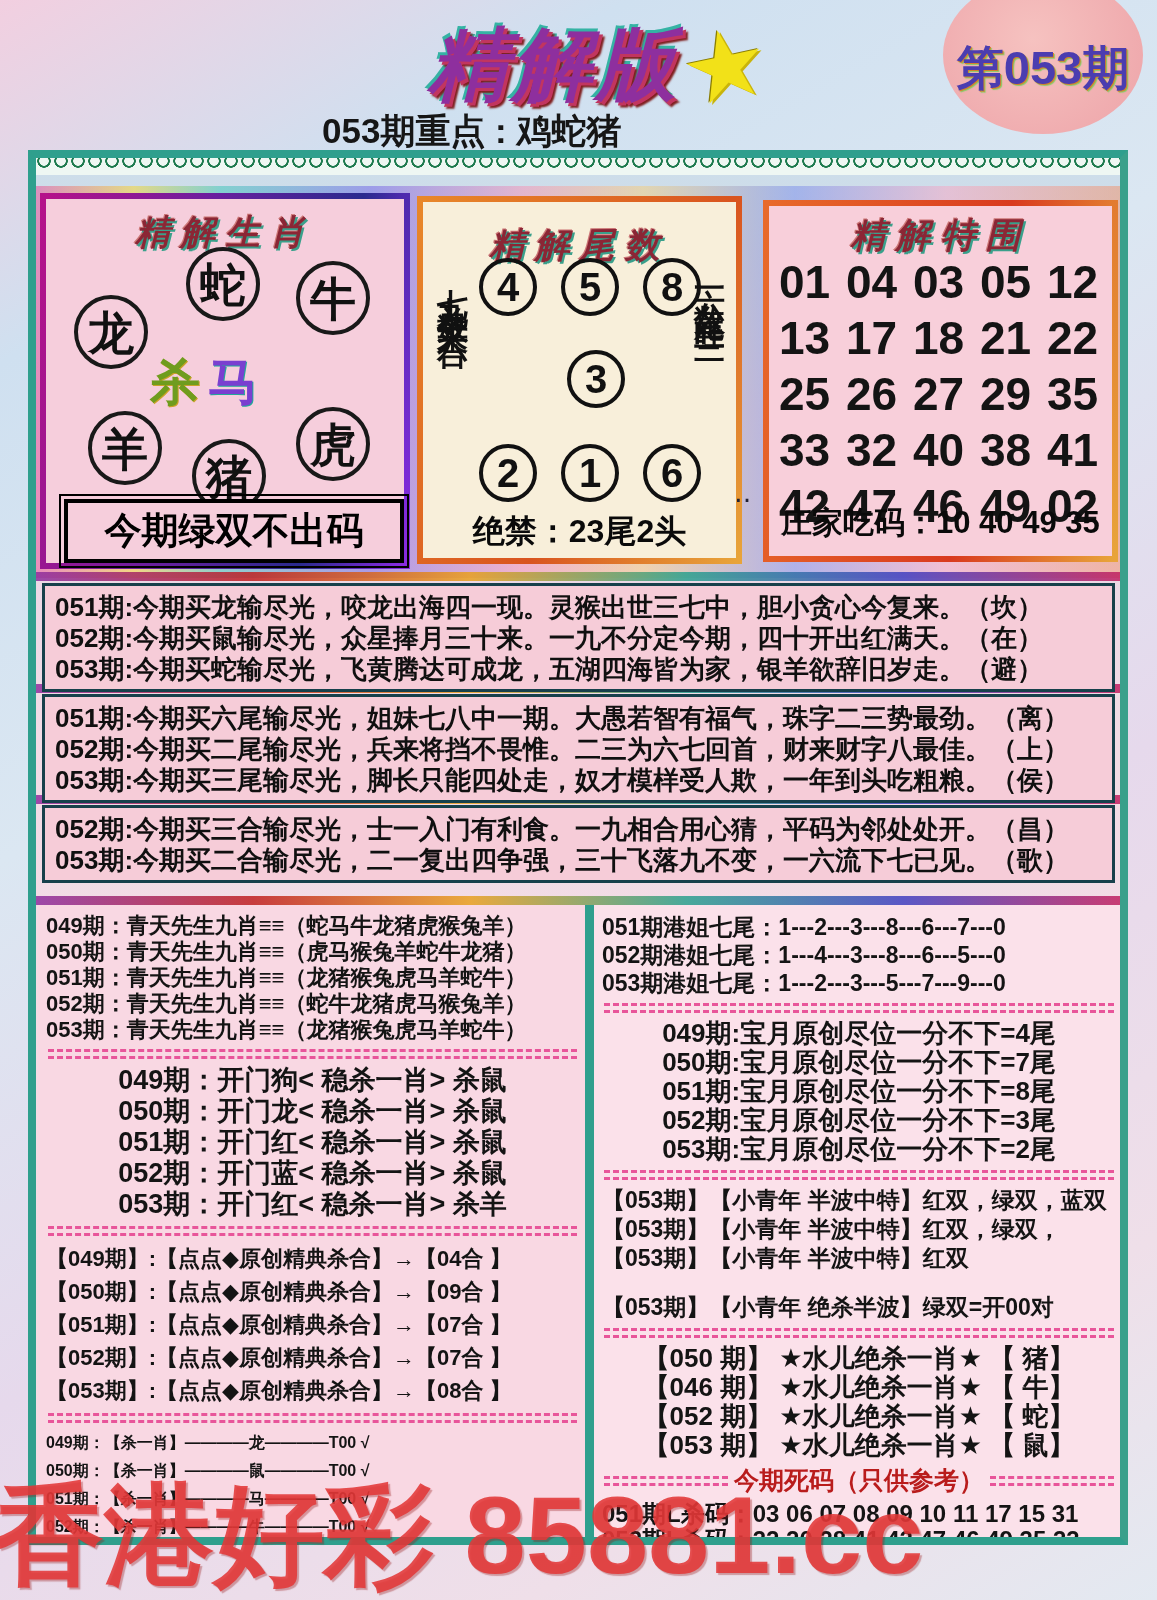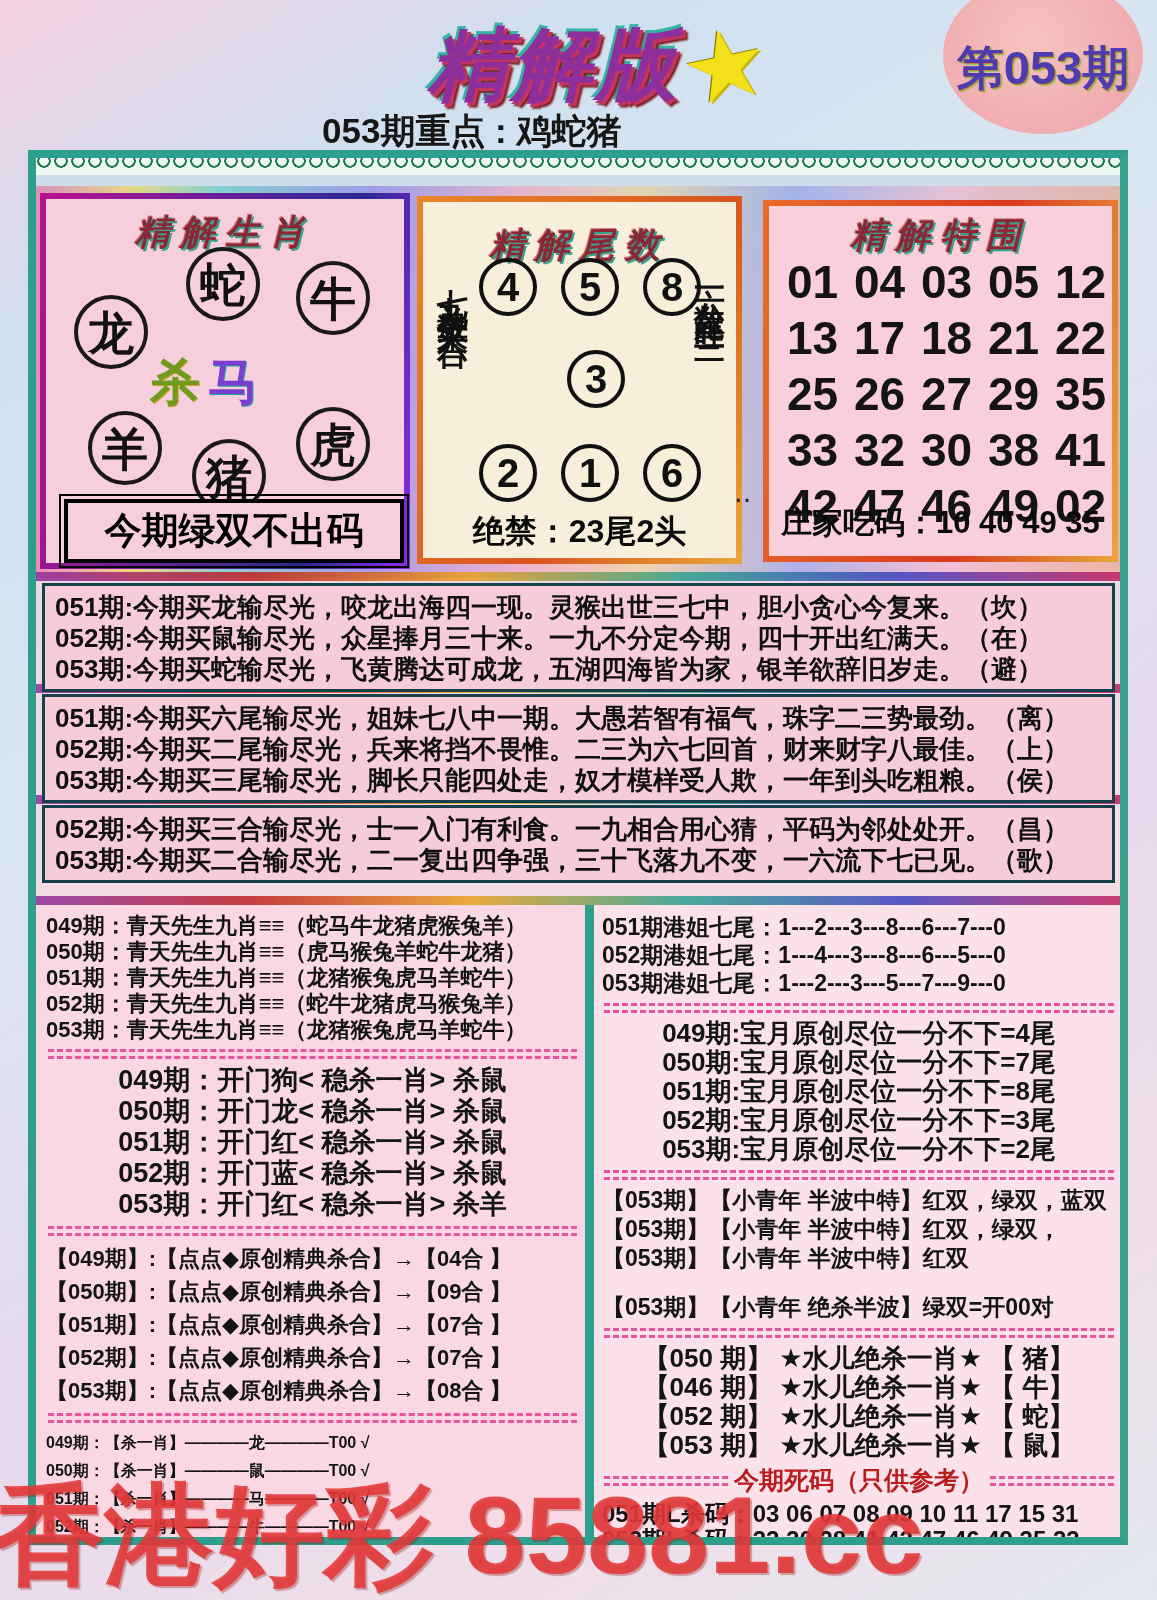--- a/index.html
+++ b/index.html
@@ -58,21 +58,21 @@
   .num-circle{width:58px;height:58px;border:4px solid #111;border-radius:50%;box-sizing:border-box;
     font-size:40px;font-weight:bold;color:#111;text-align:center;line-height:50px;background:transparent;}
   .tail-top{position:absolute;left:56px;top:56px;display:flex;gap:24px;}
   .tail-mid{position:absolute;left:144px;top:148px;}
   .tail-bottom{position:absolute;left:56px;top:242px;display:flex;gap:24px;}
   .ban-text{position:absolute;bottom:4px;width:100%;text-align:center;font-size:32px;font-weight:bold;color:#0a0a0a;}
   .special-box{left:763px;top:200px;width:355px;height:362px;background:#f8cfda;
     border:6px solid;border-image:linear-gradient(100deg,#e86a2a,#d93a1f 60%,#e8a43a) 1;padding-top:6px;}
   .num-grid{position:absolute;left:10px;top:48px;width:335px;display:grid;grid-template-columns:repeat(5,1fr);
     row-gap:0px;}
-  .num-cell{font-size:46px;font-weight:bold;color:#141414;text-align:center;line-height:56px;}
+  .num-cell{font-size:46px;font-weight:bold;color:#141414;line-height:56px;}
   .banker-text{position:absolute;bottom:12px;left:12px;font-size:31px;font-weight:bold;color:#0a0a0a;}
   .gap-dots{position:absolute;left:734px;top:478px;font-size:26px;color:#223;z-index:3;letter-spacing:4px;}
   
   .verse{position:absolute;left:42px;width:1073px;box-sizing:border-box;border:3px solid #17404b;
     background:#f6ccd8;padding:6px 10px 4px 10px;z-index:3;}
   .verse-line{font-size:26px;font-weight:bold;color:#101010;line-height:31px;white-space:nowrap;}
   
   .bottom-area{position:absolute;left:36px;top:905px;width:1084px;height:632px;z-index:3;overflow:hidden;}
   .col-left{position:absolute;left:2px;top:0;width:547px;height:632px;background:#f9d8e3;box-sizing:border-box;
     padding:8px 6px 18px 8px;overflow:hidden;}
@@ -172,21 +172,21 @@
         <div class="num-cell">18</div>
         <div class="num-cell">21</div>
         <div class="num-cell">22</div>
         <div class="num-cell">25</div>
         <div class="num-cell">26</div>
         <div class="num-cell">27</div>
         <div class="num-cell">29</div>
         <div class="num-cell">35</div>
         <div class="num-cell">33</div>
         <div class="num-cell">32</div>
-        <div class="num-cell">30</div>
+        <div class="num-cell">40</div>
         <div class="num-cell">38</div>
         <div class="num-cell">41</div>
         <div class="num-cell">42</div>
         <div class="num-cell">47</div>
         <div class="num-cell">46</div>
         <div class="num-cell">49</div>
         <div class="num-cell">02</div>
       </div>
     <div class="banker-text">庄家吃码：10 40 49 35</div>
   </div>

